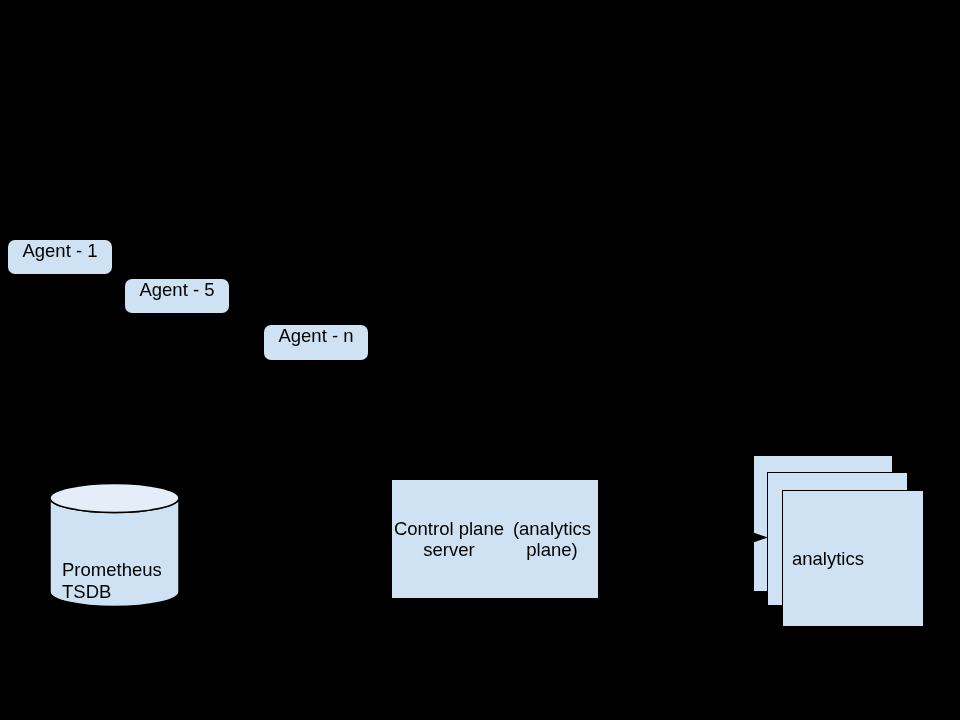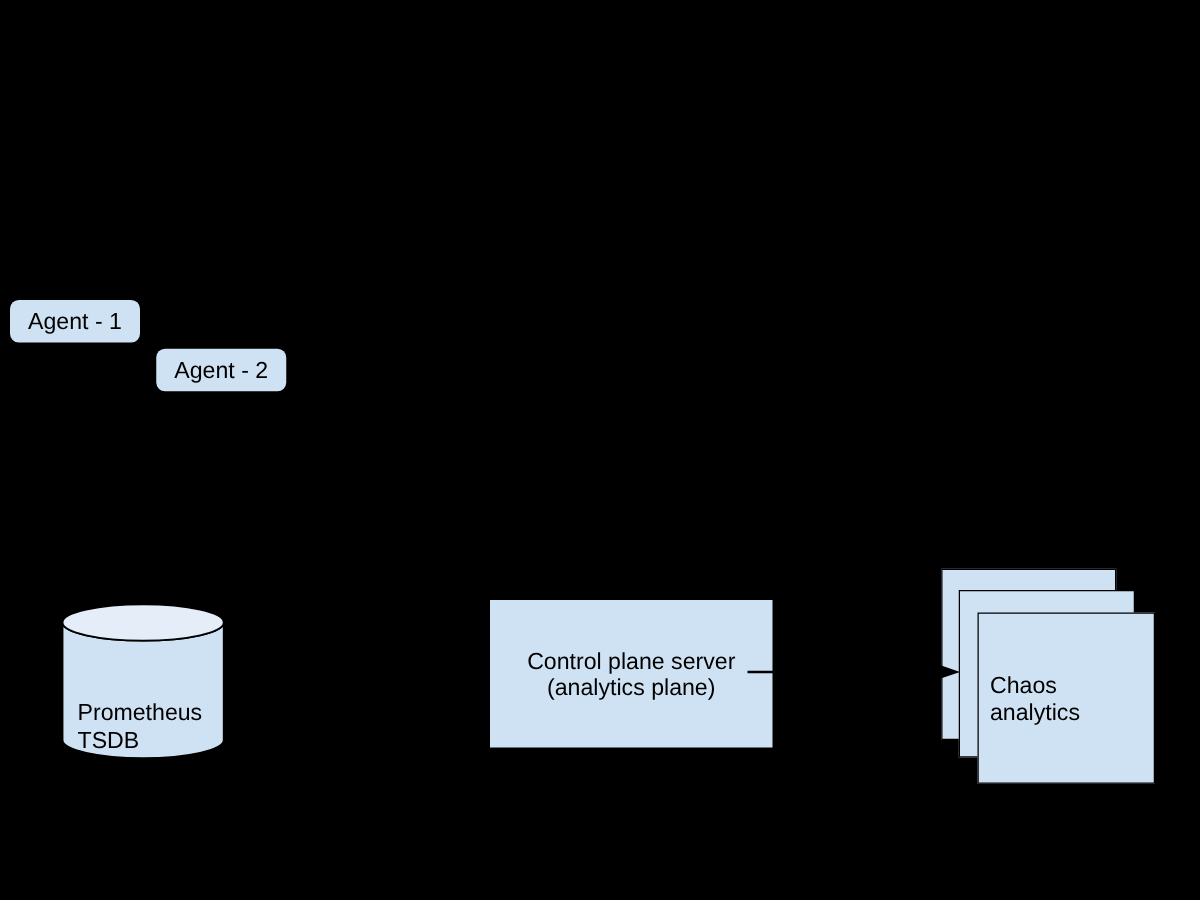--- a/index.html
+++ b/index.html
@@ -22,21 +22,21 @@
     background: #000000;
   }
   
   .agent {
     position: absolute;
     width: 104px;
     height: 35px;
     background: #cfe2f3;
     border-radius: 7px;
     display: flex;
-    align-items: center;
+    align-items: flex-start;
     justify-content: center;
     font-size: 18.5px;
     white-space: nowrap;
   }
   .agent.a1 { left: 8px;   top: 240px; height: 34px; }
   .agent.a2 { left: 125px; top: 279px; height: 34px; }
   .agent.an { left: 264px; top: 325px; height: 35px; }
 
   
   .cylinder-wrap {
@@ -50,24 +50,24 @@
     font-size: 18.5px;
     line-height: 21.5px;
     white-space: nowrap;
     margin-top: 32px;
   }
 
   
   .control-plane {
     position: absolute;
     left: 392px; top: 480px;
-    width: 226px; height: 118px;
+    width: 206px; height: 118px;
     background: #cfe2f3;
     display: flex;
-    flex-direction: column;
+    flex-direction: row;
     align-items: center;
     justify-content: center;
     text-align: center;
     font-size: 18.5px;
     line-height: 21.5px;
   }
 
   
   .dash-square {
     position: absolute;
@@ -97,21 +97,24 @@
 </style>
 </head>
 <body>
 
 <div class="stage">
 
   <div class="agent a1">
     <span>Agent - 1</span>
   </div>
   <div class="agent a2">
-    <span>Agent - 2</span>
+    <span>Agent - 5</span>
+  </div>
+  <div class="agent an">
+    <span>Agent - n</span>
   </div>
 
   <div class="cylinder-wrap">
     <svg width="131" height="126" viewBox="0 0 131 126">
       <path d="M 1 16 L 1 110 A 64.5 14.5 0 0 0 130 110 L 130 16 A 64.5 14.5 0 0 1 1 16 Z" fill="#cfe2f3" stroke="#000000" stroke-width="1.5"></path>
       <ellipse cx="65.5" cy="16" rx="64.5" ry="14.5" fill="#e4edf8" stroke="#000000" stroke-width="1.5"></ellipse>
     </svg>
   </div>
   <div class="cylinder-label">
     <div>Prometheus</div>
@@ -120,21 +123,20 @@
 
   <div class="control-plane">
     <div>Control plane server</div>
     <div>(analytics plane)</div>
   </div>
 
   <div>
     <div class="dash-square dash-back"></div>
     <div class="dash-square dash-middle"></div>
     <div class="dash-square dash-front">
-      <div>Chaos</div>
       <div>analytics</div>
     </div>
   </div>
 
   <svg class="arrow-svg" width="180" height="25" viewBox="0 0 180 25">
     <line x1="6" y1="12.5" x2="158" y2="12.5" stroke="#000000" stroke-width="2"></line>
     <polygon points="157,6 157,19 176,12.5" fill="#000000"></polygon>
   </svg>
 
 </div>

